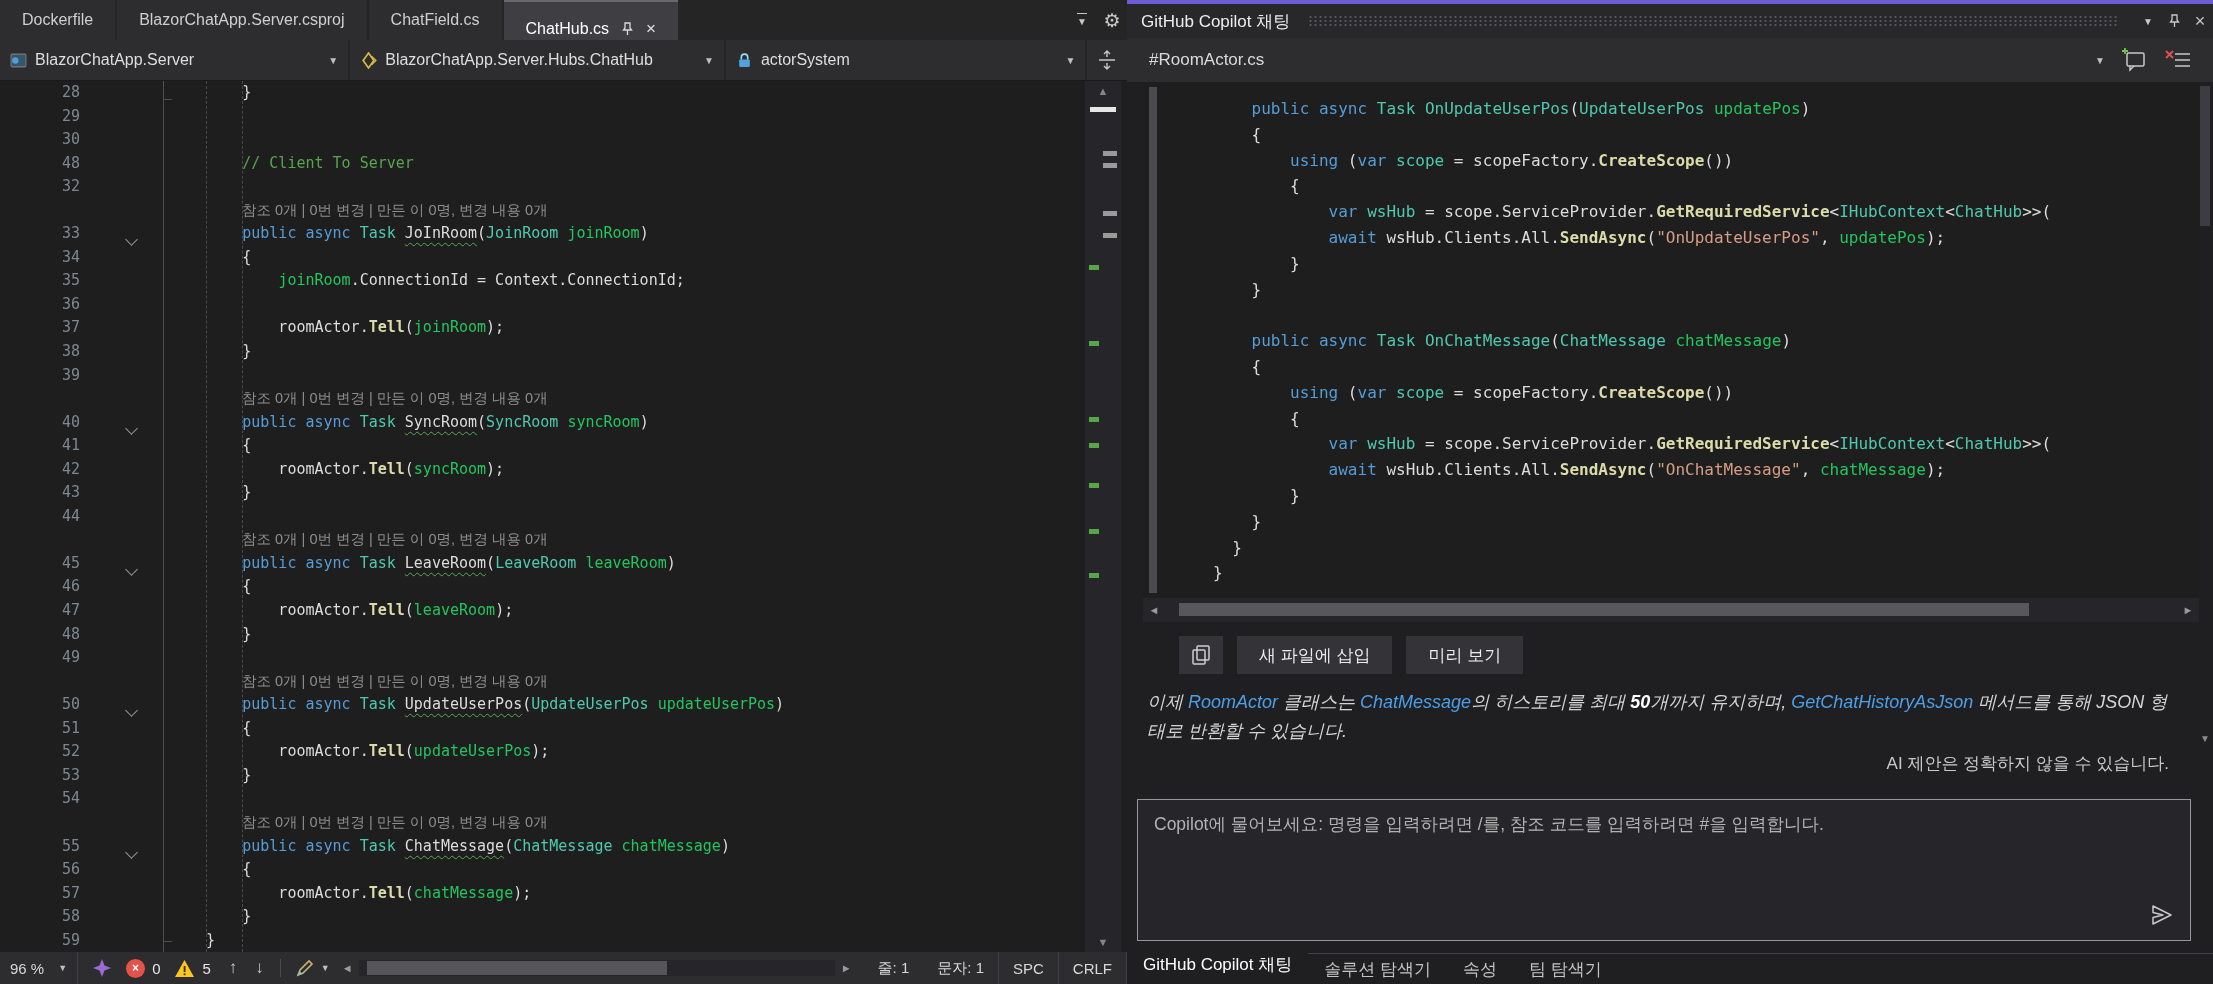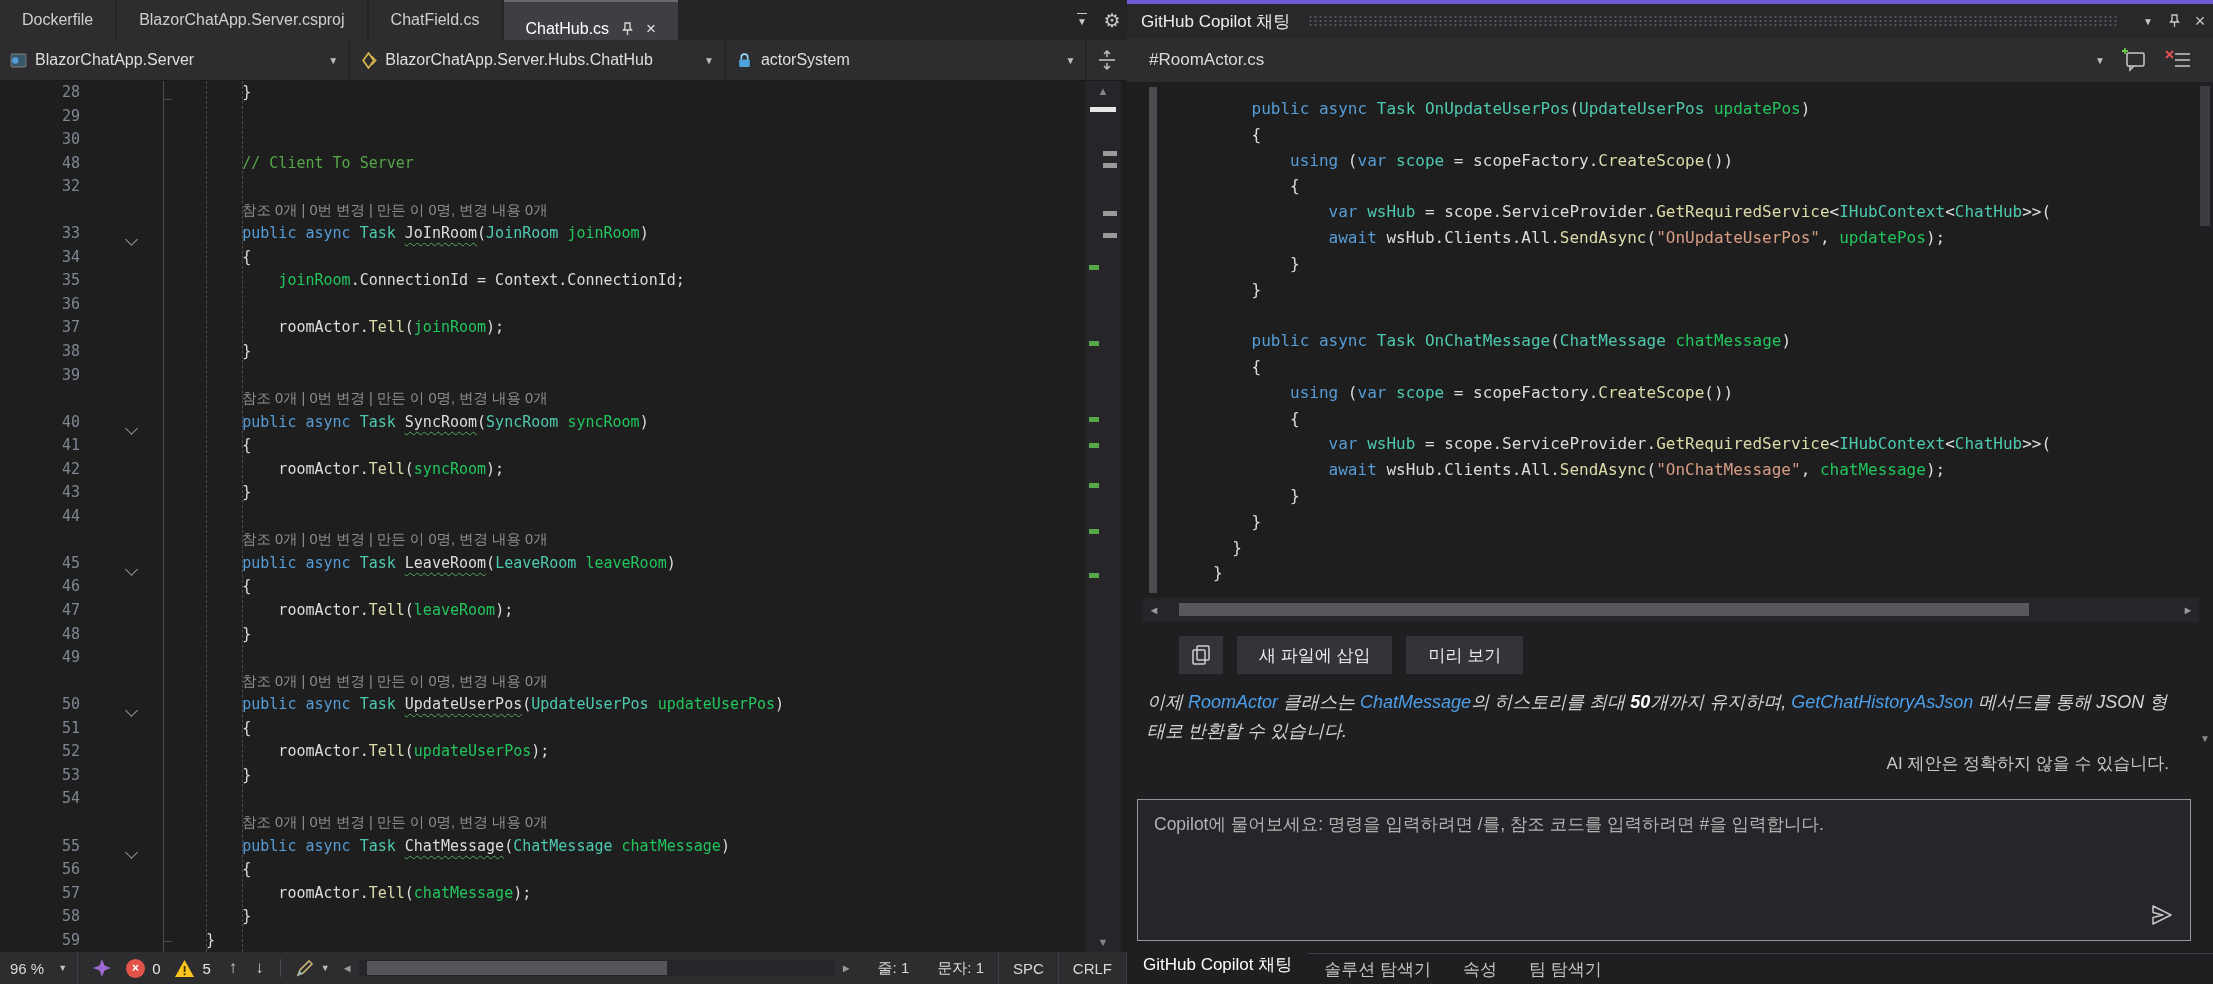--- a/index.html
+++ b/index.html
@@ -27,21 +27,21 @@
   .guide.d1{left:206px;border-left:1px dashed #4A4A4E;}
   .guide.d2{left:242px;border-left:1px dashed #4A4A4E;}
   .guide-tick{position:absolute;left:163px;width:9px;height:0;border-top:1px solid #4E4E52;}
   #editor-rows{position:absolute;left:0;top:0;width:1085px;height:642px;z-index:2;}
   .ed-row{position:relative;height:23.55px;line-height:23.55px;font-family:"DejaVu Sans Mono","Liberation Mono",monospace;font-size:15px;}
   .ln{position:absolute;left:0;width:80px;text-align:right;color:#7E8893;}
   .fold{position:absolute;left:127px;top:6px;}
   .fold-chev{display:inline-block;width:8px;height:8px;border-left:1.6px solid #9A9A9A;border-bottom:1.6px solid #9A9A9A;transform:rotate(-45deg);}
   .ct{position:absolute;left:170px;white-space:pre;}
   .lens{position:absolute;left:242px;color:#8E8E8E;font-family:"Liberation Sans",sans-serif;font-size:14.5px;white-space:pre;}
-  .tk-k{color:#569CD6;} .tk-ty{color:#4EC9B0;} .tk-m{color:#DCDCAA;} .tk-pr{color:#22c55e;}
+  .tk-k{color:#569CD6;} .tk-ty{color:#4EC9B0;} .tk-m{color:#DCDCAA;font-weight:bold;} .tk-pr{color:#22c55e;}
   .tk-s{color:#D69D85;} .tk-c{color:#57A64A;} .tk-p{color:#DCDCDC;}
   .tk-sq{color:#DCDCDC;text-decoration:underline wavy #5BA85B 1px;text-underline-offset:4px;}
   
   #vscroll{position:absolute;left:1085px;top:0;width:36px;height:871px;background:#26262A;z-index:3;}
   .vs-arrow{position:absolute;left:0;width:36px;height:20px;color:#858585;font-size:11px;text-align:center;line-height:20px;}
   .vs-thumb{position:absolute;left:5px;top:26px;width:26px;height:5px;background:#E6E6E6;}
   .mark{position:absolute;height:5px;}
   .mark.grey{left:18px;width:14px;background:#9A9A9A;}
   .mark.green{left:4px;width:10px;background:#57A64A;}
   

